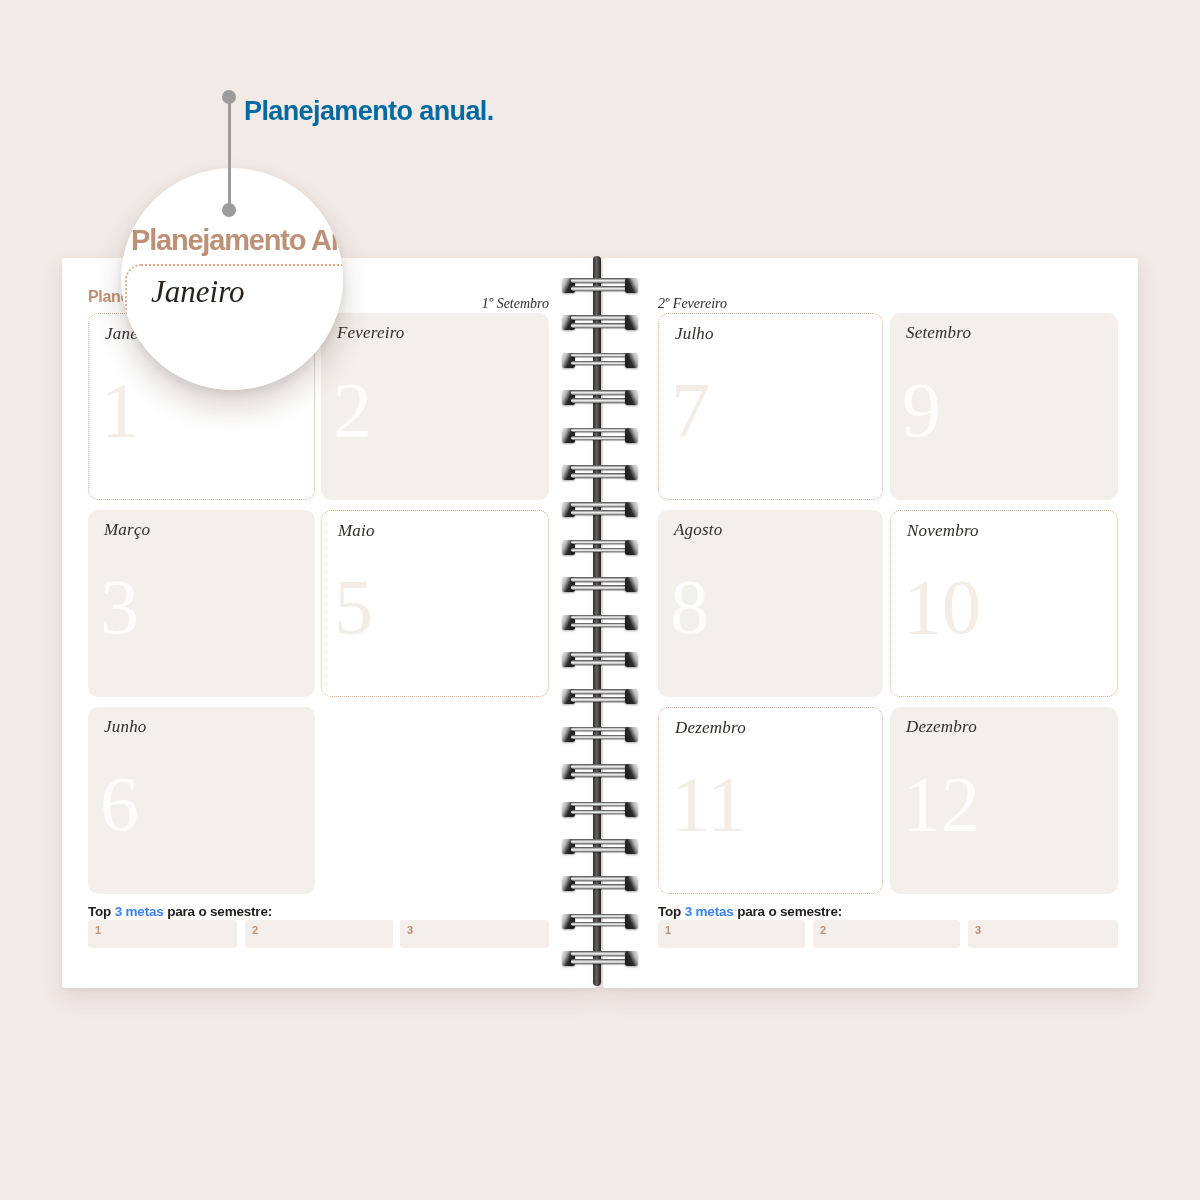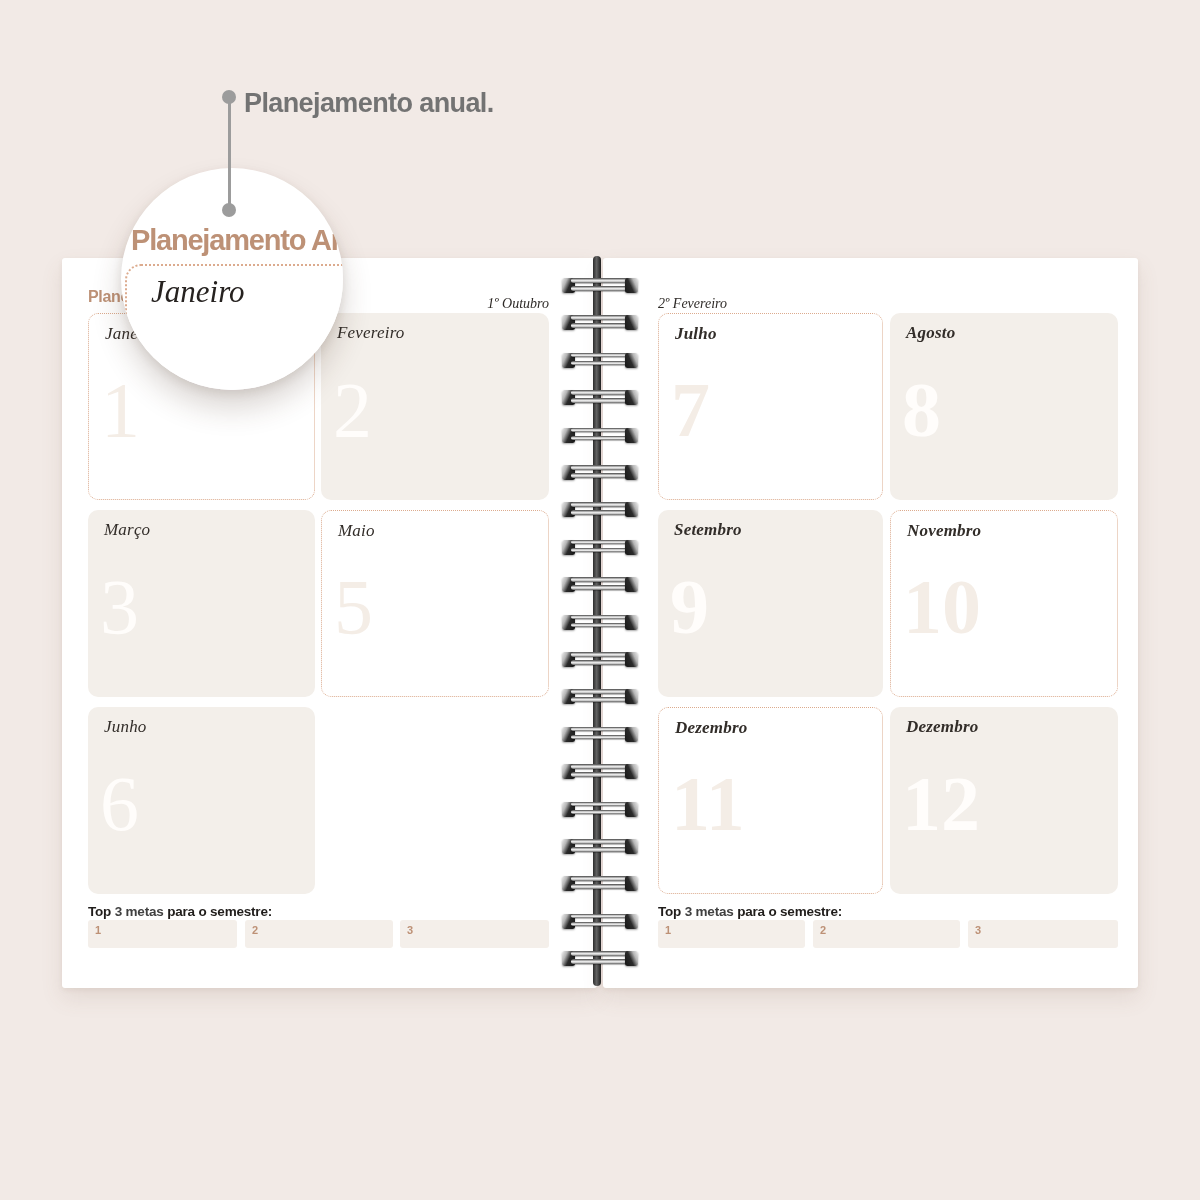--- a/index.html
+++ b/index.html
@@ -1,22 +1,22 @@
 <!DOCTYPE html>
 <html><head>
 <meta charset="utf-8">
 <style>
   * { margin:0; padding:0; box-sizing:border-box; }
   html,body { width:1200px; height:1200px; }
   body { background:#f2eae6; font-family:"Liberation Sans", sans-serif; position:relative; overflow:hidden; }
 
   
   .callout-title{
-    position:absolute; left:244px; top:88px;
-    font-size:27px; font-weight:700; color:#737373; letter-spacing:-0.6px;
+    position:absolute; left:244px; top:96px;
+    font-size:27px; font-weight:700; color:#0369a1; letter-spacing:-0.6px;
     z-index:60; white-space:nowrap;
   }
   .callout-line{
     position:absolute; left:228px; top:97px; width:3px; height:113px;
     background:#9c9c9c; z-index:55;
   }
   .callout-dot{
     position:absolute; width:14px; height:14px; border-radius:50%;
     background:#9c9c9c; z-index:55;
   }
@@ -44,21 +44,21 @@
     font-size:14px; color:#2e2a27; white-space:nowrap;
   }
   .page-left .semester{ right:48px; }
   .page-right .semester{ left:55px; }
 
   .months{
     position:absolute; top:55px; display:grid;
     grid-template-rows:repeat(3,187px);
   }
   .page-left .months{ left:26px; grid-template-columns:227px 228px; gap:10px 6px; }
-  .page-right .months{ left:55px; grid-template-columns:225px 228px; gap:10px 7px;font-weight:bold; }
+  .page-right .months{ left:55px; grid-template-columns:225px 228px; gap:10px 7px; }
 
   .month{ position:relative; border-radius:10px; overflow:hidden; }
   .month.dotted{ background:#ffffff; border:1.6px dotted #dcab8e; }
   .month.filled{ background:#f3efea; border:none; }
 
   .month-name{
     position:absolute; left:16px; top:10px;
     font-family:"Liberation Serif", serif; font-style:italic;
     font-size:17px; color:#322d29; letter-spacing:0.2px;
   }
@@ -69,21 +69,21 @@
   .month.filled .month-num{ color:#fffdfb; }
   .month.dotted .month-num{ color:#f4ede6; }
 
   
   .goals-label{
     position:absolute; top:646px; font-size:13.5px; font-weight:700;
     letter-spacing:-0.2px; color:#201d1b; white-space:nowrap;
   }
   .page-left .goals-label{ left:26px; }
   .page-right .goals-label{ left:55px; }
-  .goals-label .hl{ color:#404040; }
+  .goals-label .hl{ color:#3b82f6; }
 
   .goal-slot{
     position:absolute; top:662px; height:28px; background:#f4efea; border-radius:3px;
   }
   .goal-slot .n{
     position:absolute; left:7px; top:4px; font-size:11px; font-weight:700; color:#bd9176;
   }
   .page-left  .gs1{ left:26px;  width:149px; }
   .page-left  .gs2{ left:183px; width:148px; }
   .page-left  .gs3{ left:338px; width:149px; }
@@ -130,21 +130,21 @@
     position:absolute; left:24px; top:8px;
     font-family:"Liberation Serif", serif; font-style:italic;
     font-size:31px; color:#262220;
   }
 </style>
 </head>
 <body>
 
 <div class="page page-left">
   <div class="page-title">Planejamento Anual</div>
-  <div class="semester">1º Outubro</div>
+  <div class="semester">1º Setembro</div>
 
   <div class="months">
     <div class="month dotted">
       <div class="month-name">Janeiro</div>
       <div class="month-num">1</div>
     </div>
     <div class="month filled">
       <div class="month-name">Fevereiro</div>
       <div class="month-num">2</div>
     </div>
@@ -176,26 +176,26 @@
 
 <div class="page page-right">
   <div class="semester">2º Fevereiro</div>
 
   <div class="months">
     <div class="month dotted">
       <div class="month-name">Julho</div>
       <div class="month-num">7</div>
     </div>
     <div class="month filled">
+      <div class="month-name">Setembro</div>
+      <div class="month-num">9</div>
+    </div>
+    <div class="month filled">
       <div class="month-name">Agosto</div>
       <div class="month-num">8</div>
-    </div>
-    <div class="month filled">
-      <div class="month-name">Setembro</div>
-      <div class="month-num">9</div>
     </div>
     <div class="month dotted">
       <div class="month-name">Novembro</div>
       <div class="month-num">10</div>
     </div>
     <div class="month dotted">
       <div class="month-name">Dezembro</div>
       <div class="month-num">11</div>
     </div>
     <div class="month filled">

